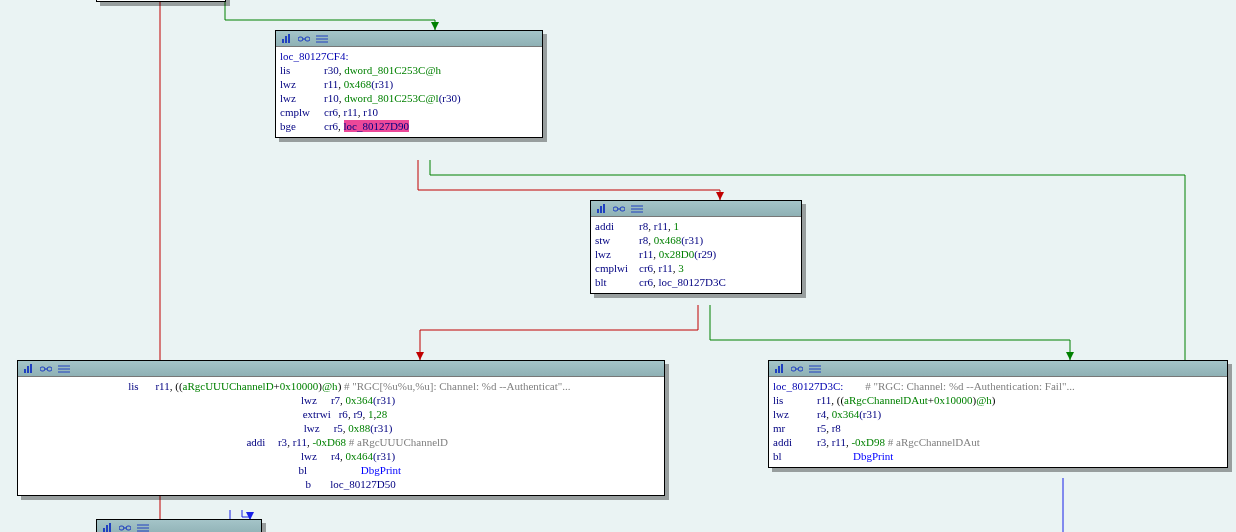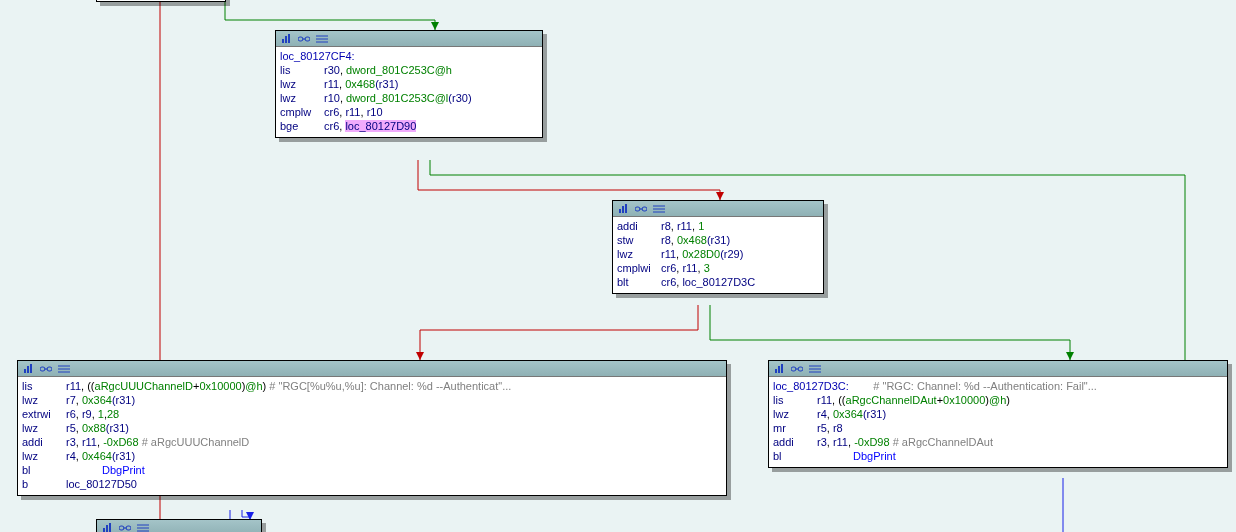--- a/index.html
+++ b/index.html
@@ -33,31 +33,32 @@
     display: flex;
     align-items: center;
     gap: 6px;
     padding-left: 6px;
   }
   .node-title svg { display: block; }
   .node-body {
     padding: 2px 4px 4px 4px;
     line-height: 14px;
     white-space: pre;
+    font-family: Liberation Serif, serif;
   }
   .c-mnem  { color: #000080; }
   .c-reg   { color: #000080; }
   .c-imm   { color: #008000; }
   .c-sym   { color: #008000; }
   .c-hex   { color: #008000; }
   .c-label { color: #0000B0; }
   .c-loc   { color: #000080; }
   .c-func  { color: #0000FF; margin-left: 36px; }
   .c-cmt   { color: #808080; }
-  .hl      { background: #f0abfc; }
+  .hl      { background: #ec4899; }
   .row { display: block; }
   .mnem-col { display: inline-block; min-width: 44px; }
   .op-col   { display: inline-block; }
   .partial-node {
     position: absolute;
     background: #fff;
     border: 1px solid #000;
     box-shadow: 4px 4px 0 rgba(0,0,0,0.35);
   }
 </style>
@@ -105,21 +106,21 @@
     <svg width="12" height="8">
           <line x1="0" y1="1" x2="12" y2="1" stroke="#2040C0"></line>
           <line x1="0" y1="4" x2="12" y2="4" stroke="#2040C0"></line>
           <line x1="0" y1="7" x2="12" y2="7" stroke="#2040C0"></line>
         </svg>
   </span>
     </div>
   <div class="node-body"><span class="row"><span class="c-label">loc_80127CF4:</span></span><span class="row"><span class="mnem-col c-mnem">lis</span><span class="op-col"><span class="c-reg">r30</span><span class="">, </span><span class="c-sym">dword_801C253C@h</span></span></span><span class="row"><span class="mnem-col c-mnem">lwz</span><span class="op-col"><span class="c-reg">r11</span><span class="">, </span><span class="c-hex">0x468</span><span class="c-reg">(r31)</span></span></span><span class="row"><span class="mnem-col c-mnem">lwz</span><span class="op-col"><span class="c-reg">r10</span><span class="">, </span><span class="c-sym">dword_801C253C@l</span><span class="c-reg">(r30)</span></span></span><span class="row"><span class="mnem-col c-mnem">cmplw</span><span class="op-col"><span class="c-reg">cr6</span><span class="">, </span><span class="c-reg">r11</span><span class="">, </span><span class="c-reg">r10</span></span></span><span class="row"><span class="mnem-col c-mnem">bge</span><span class="op-col"><span class="c-reg">cr6</span><span class="">, </span><span class="c-loc hl">loc_80127D90</span></span></span></div>
 </div>
 
-<div class="node" id="node-n2" style="left: 612px; top: 200px; width: 212px;">
+<div class="node" id="node-n2" style="left: 590px; top: 200px; width: 212px;">
   <div class="node-title">
   <span>
     <svg width="10" height="10">
           <rect x="0" y="5" width="2" height="4" fill="#2040C0"></rect>
           <rect x="3" y="2" width="2" height="7" fill="#2040C0"></rect>
           <rect x="6" y="0" width="2" height="9" fill="#2040C0"></rect>
         </svg>
   </span>
   <span>
     <svg width="12" height="8">
@@ -132,21 +133,21 @@
     <svg width="12" height="8">
           <line x1="0" y1="1" x2="12" y2="1" stroke="#2040C0"></line>
           <line x1="0" y1="4" x2="12" y2="4" stroke="#2040C0"></line>
           <line x1="0" y1="7" x2="12" y2="7" stroke="#2040C0"></line>
         </svg>
   </span>
     </div>
   <div class="node-body"><span class="row"><span class="mnem-col c-mnem">addi</span><span class="op-col"><span class="c-reg">r8</span><span class="">, </span><span class="c-reg">r11</span><span class="">, </span><span class="c-imm">1</span></span></span><span class="row"><span class="mnem-col c-mnem">stw</span><span class="op-col"><span class="c-reg">r8</span><span class="">, </span><span class="c-hex">0x468</span><span class="c-reg">(r31)</span></span></span><span class="row"><span class="mnem-col c-mnem">lwz</span><span class="op-col"><span class="c-reg">r11</span><span class="">, </span><span class="c-hex">0x28D0</span><span class="c-reg">(r29)</span></span></span><span class="row"><span class="mnem-col c-mnem">cmplwi</span><span class="op-col"><span class="c-reg">cr6</span><span class="">, </span><span class="c-reg">r11</span><span class="">, </span><span class="c-imm">3</span></span></span><span class="row"><span class="mnem-col c-mnem">blt</span><span class="op-col"><span class="c-reg">cr6</span><span class="">, </span><span class="c-loc">loc_80127D3C</span></span></span></div>
 </div>
 
-<div class="node" id="node-n3" style="left: 17px; top: 360px; width: 710px;">
+<div class="node" id="node-n3" style="left: 17px; top: 360px; width: 648px; text-align: center;">
   <div class="node-title">
   <span>
     <svg width="10" height="10">
           <rect x="0" y="5" width="2" height="4" fill="#2040C0"></rect>
           <rect x="3" y="2" width="2" height="7" fill="#2040C0"></rect>
           <rect x="6" y="0" width="2" height="9" fill="#2040C0"></rect>
         </svg>
   </span>
   <span>
     <svg width="12" height="8">

